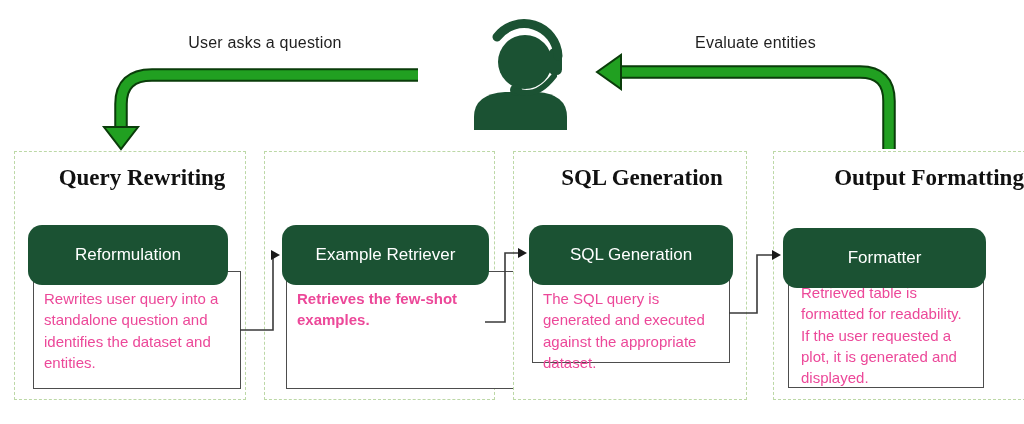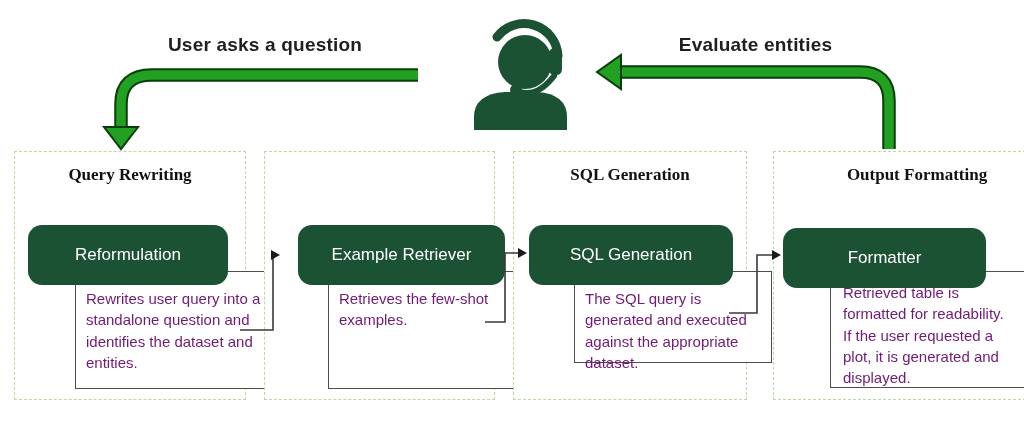--- a/index.html
+++ b/index.html
@@ -2,43 +2,43 @@
 <html><head>
 <meta charset="utf-8">
 <style>
   html,body{margin:0;padding:0;background:#ffffff;}
   #canvas{
     position:relative;width:1024px;height:424px;background:#ffffff;
     font-family:"Liberation Sans",sans-serif;overflow:hidden;
   }
   .flow-label{
     position:absolute;top:34px;height:24px;text-align:center;
-    font-size:19px;font-weight:700;color:#1f1f1f;letter-spacing:.2px;
+    font-size:16px;font-weight:400;color:#1f1f1f;letter-spacing:.2px;
   }
   #label-user{left:135px;width:260px;}
   #label-eval{left:628px;width:255px;}
   #agent-icon{position:absolute;left:461px;top:16px;}
   #overlay{position:absolute;left:0;top:0;z-index:6;pointer-events:none;}
   .module{
     position:absolute;top:151px;height:249px;z-index:1;
     border:1px dashed #bcd8a6;background:#ffffff;box-sizing:border-box;
   }
   .module-title{
-    position:absolute;top:13px;left:0;width:100%;text-align:center;
-    font-family:"Liberation Serif",serif;font-weight:700;font-size:17px;color:#111111;
+    position:absolute;top:13px;left:12px;width:100%;text-align:center;
+    font-family:"Liberation Serif",serif;font-weight:700;font-size:23px;color:#111111;
     white-space:nowrap;
   }
   .module-header{
     position:absolute;height:60px;background:#1b5233;border-radius:14px;z-index:3;
     color:#ffffff;font-size:17px;text-align:center;line-height:60px;white-space:nowrap;
   }
   .module-body{
     position:absolute;background:#ffffff;border:1.5px solid #4d4d4d;z-index:2;
     box-sizing:border-box;padding:16px 8px 0 10px;
-    font-size:15px;line-height:1.42;color:#701a75;white-space:pre-line;margin-left:42px;
+    font-size:15px;line-height:1.42;color:#ec4899;white-space:pre-line;
   }
 </style>
 </head>
 <body>
 
 <div id="canvas">
 
   <div id="label-user" class="flow-label">User asks a question</div>
   <div id="label-eval" class="flow-label">Evaluate entities</div>
 
@@ -53,22 +53,22 @@
     <path d="M 56 75 Q 75 83 93 60" fill="none" stroke="#1b5233" stroke-width="6" stroke-linecap="round"></path>
   </svg>
 
   <div class="module" style="left:14px;width:232px;">
     <div class="module-title">Query Rewriting</div>
     <div class="module-header" style="left:13px;top:73px;width:200px;">Reformulation</div>
     <div class="module-body" style="left:18px;top:119px;width:208px;height:118px;">Rewrites user query into a standalone question and identifies the dataset and entities.</div>
   </div>
 
   <div class="module" style="left:264px;width:231px;">
-    <div class="module-header" style="left:17px;top:73px;width:207px;margin-left:16px;">Example Retriever</div>
-    <div class="module-body" style="left:21px;top:119px;width:232px;height:118px;">Retrieves the few-shot examples.</div>
+    <div class="module-header" style="left:17px;top:73px;width:207px;">Example Retriever</div>
+    <div class="module-body" style="left:21px;top:119px;width:232px;height:118px;font-weight:bold;">Retrieves the few-shot examples.</div>
   </div>
 
   <div class="module" style="left:513px;width:234px;">
     <div class="module-title">SQL Generation</div>
     <div class="module-header" style="left:15px;top:73px;width:204px;">SQL Generation</div>
     <div class="module-body" style="left:18px;top:119px;width:198px;height:92px;">The SQL query is generated and executed against the appropriate dataset.</div>
   </div>
 
   <div class="module" style="left:773px;width:288px;">
     <div class="module-title">Output Formatting</div>

